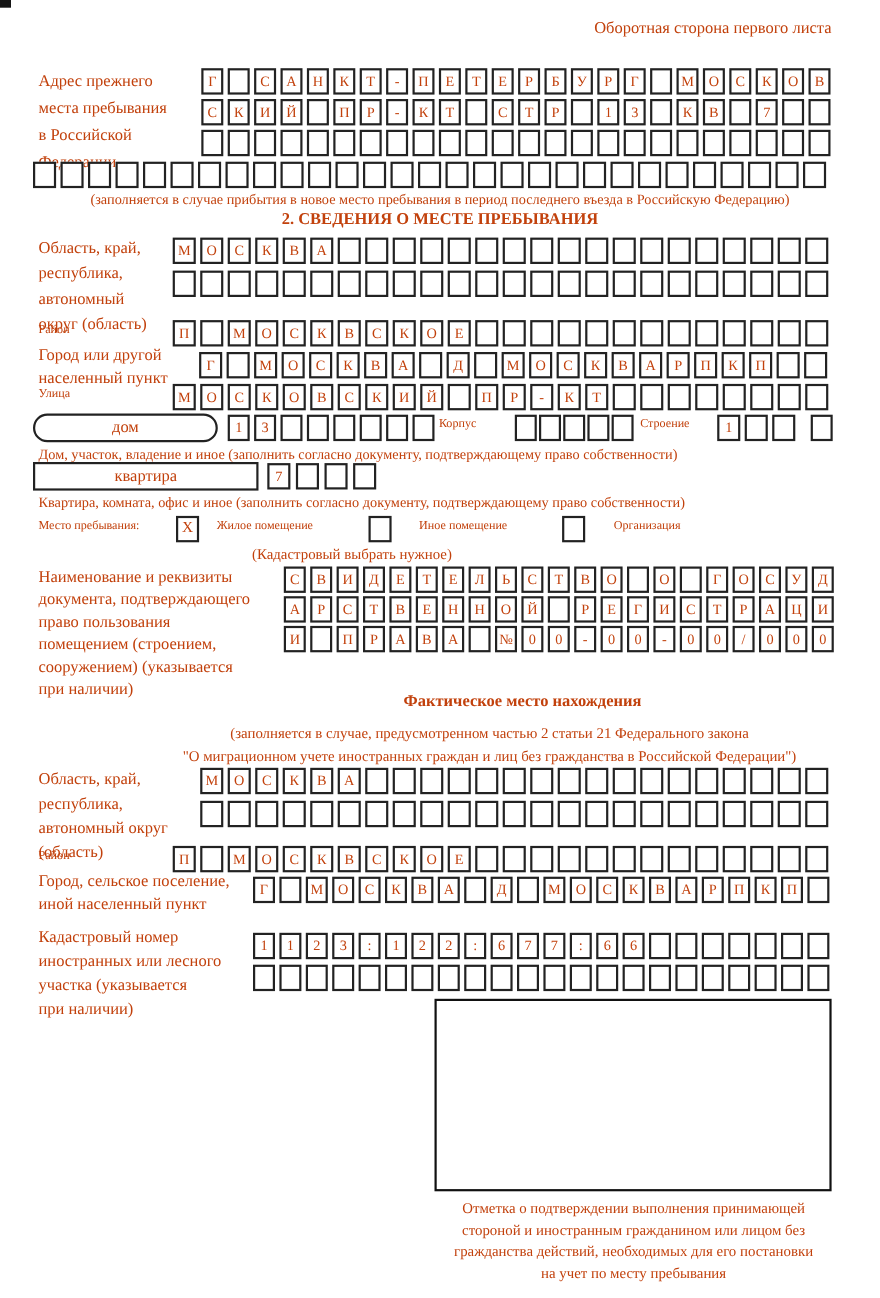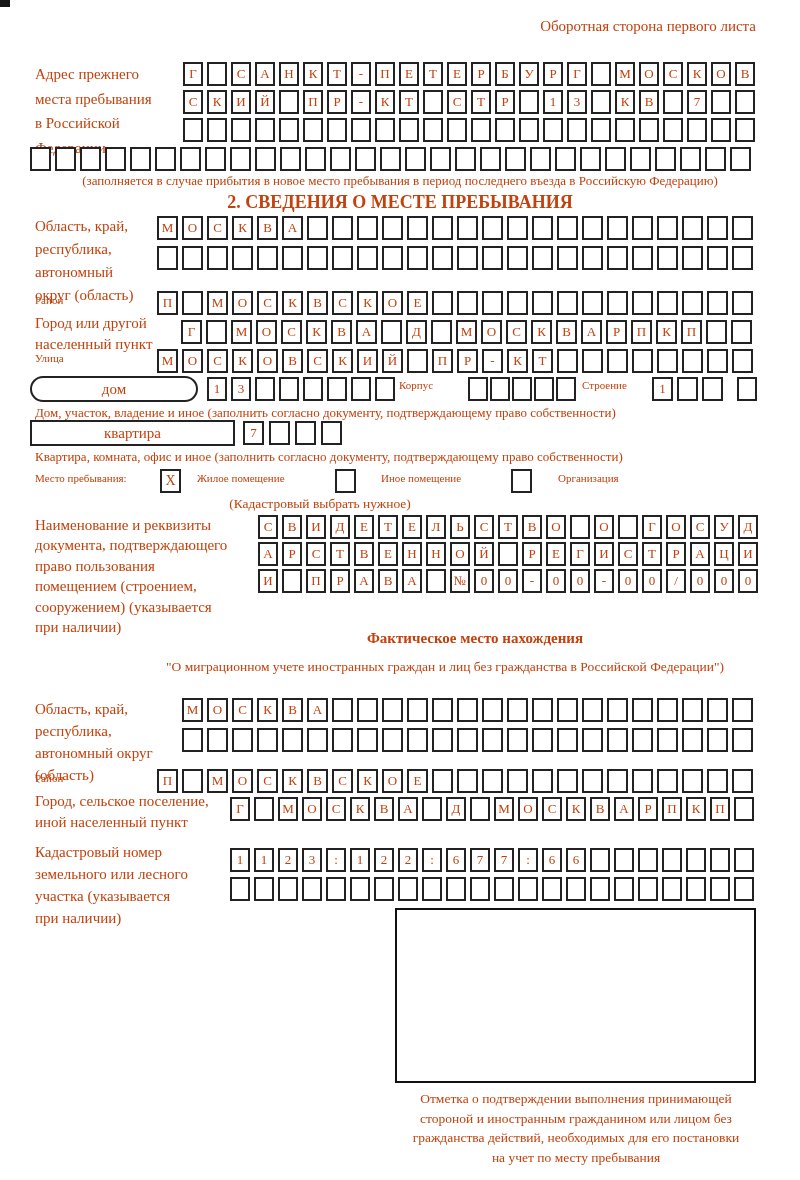--- a/index.html
+++ b/index.html
@@ -155,21 +155,21 @@
       <span></span>
       <span></span>
       <span></span>
       <span></span>
       <span></span>
       <span></span>
       <span></span>
     </div>
   <div class="cap center" style="left:0; top:173px; width:800px;">(заполняется в случае прибытия в новое место пребывания в период последнего въезда в Российскую Федерацию)</div>
 
-  <div class="cap center bold" style="left:0; top:192px; width:800px; font-size:18px;">2. СВЕДЕНИЯ О МЕСТЕ ПРЕБЫВАНИЯ</div>
+  <div class="cap center bold" style="left:0; top:192px; width:800px; font-size:15px;">2. СВЕДЕНИЯ О МЕСТЕ ПРЕБЫВАНИЯ</div>
 
   <div class="lblblock" style="left:35px; top:215px; line-height:23px;">
     <div>Область, край,</div>
     <div>республика,</div>
     <div>автономный</div>
     <div>округ (область)</div>
   </div>
   <div class="row" style="left:157px; top:216px;">
       <span>М</span>
       <span>О</span>
@@ -430,20 +430,21 @@
       <span>0</span>
       <span>0</span>
       <span>/</span>
       <span>0</span>
       <span>0</span>
       <span>0</span>
     </div>
 
   <div class="cap center bold" style="left:150px; top:630px; width:650px; font-size:15px;">Фактическое место нахождения</div>
   <div class="multicap center" style="left:90px; top:656px; width:710px; line-height:21px;">
+    <div>(заполняется в случае, предусмотренном частью 2 статьи 21 Федерального закона</div>
     <div>"О миграционном учете иностранных граждан и лиц без гражданства в Российской Федерации")</div>
   </div>
 
   <div class="lblblock" style="left:35px; top:698px; line-height:22px;">
     <div>Область, край,</div>
     <div>республика,</div>
     <div>автономный округ</div>
     <div>(область)</div>
   </div>
   <div class="row" style="left:182px; top:698px;">
@@ -549,21 +550,21 @@
       <span>А</span>
       <span>Р</span>
       <span>П</span>
       <span>К</span>
       <span>П</span>
       <span></span>
     </div>
 
   <div class="lblblock" style="left:35px; top:841px; line-height:22px;">
     <div>Кадастровый номер</div>
-    <div>земельного или лесного</div>
+    <div>иностранных или лесного</div>
     <div>участка (указывается</div>
     <div>при наличии)</div>
   </div>
   <div class="row w20" style="left:230px; top:848px;">
       <span>1</span>
       <span>1</span>
       <span>2</span>
       <span>3</span>
       <span>:</span>
       <span>1</span>

